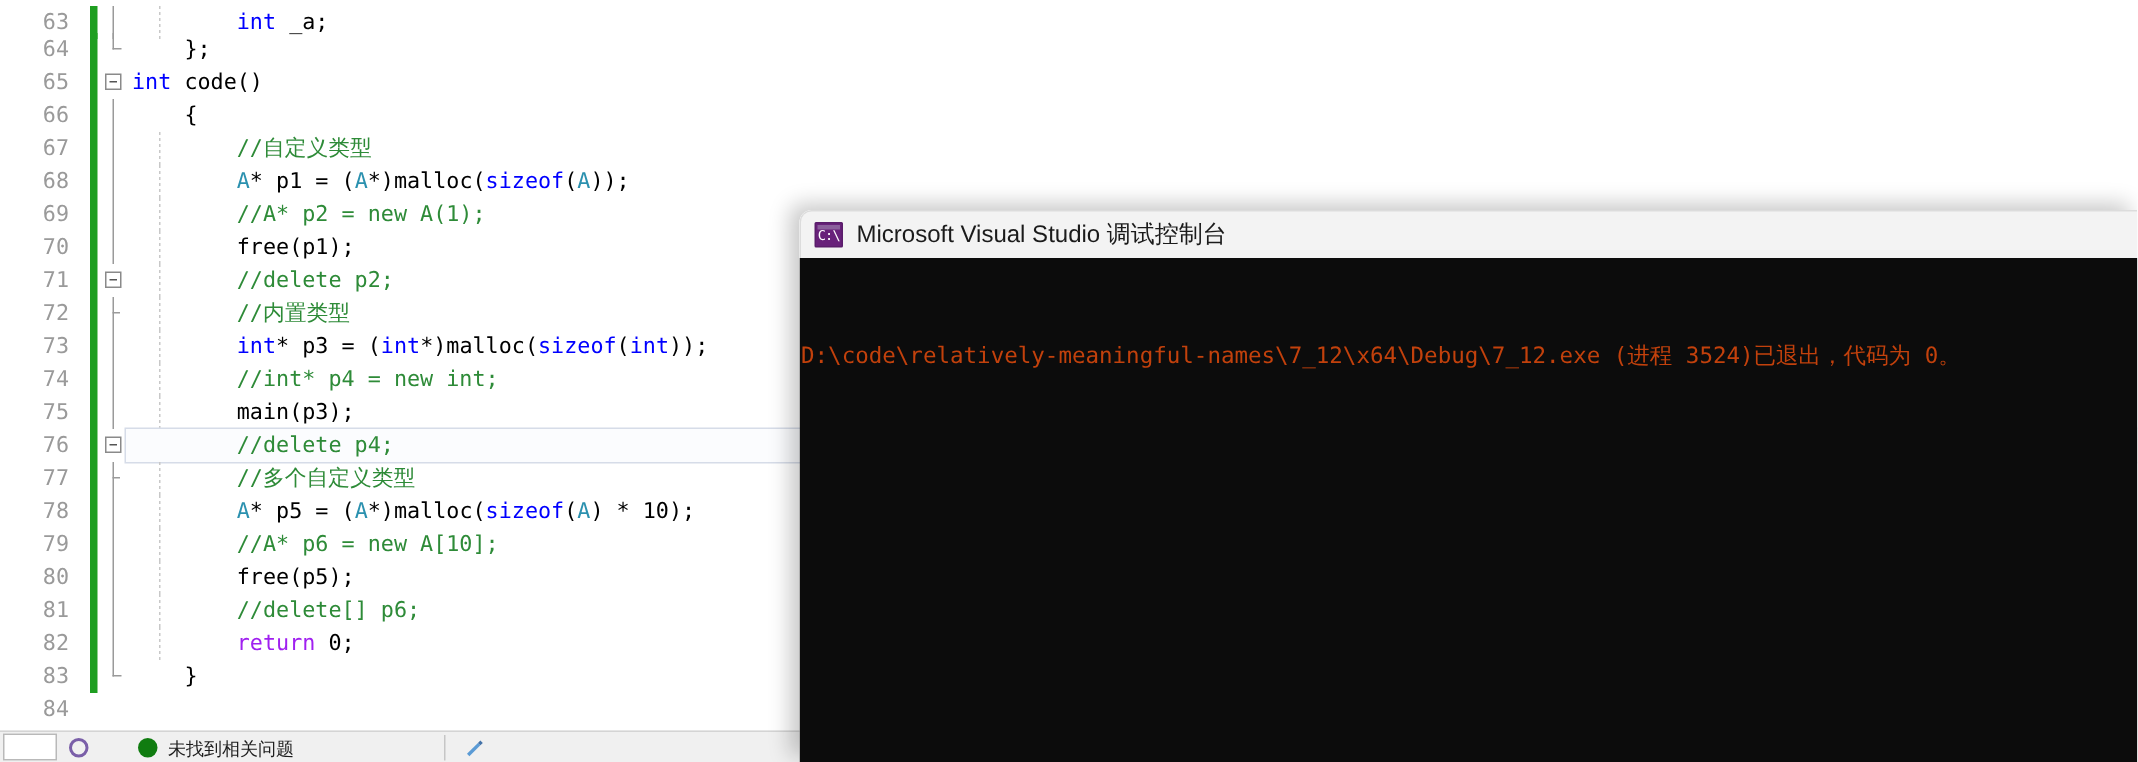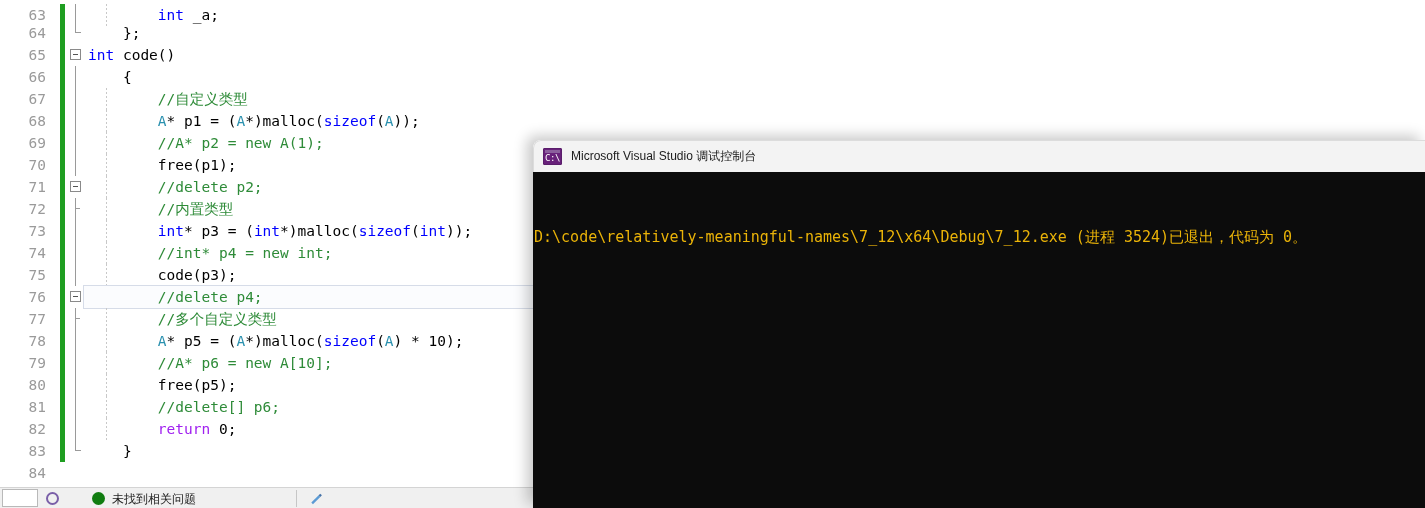--- a/index.html
+++ b/index.html
@@ -253,34 +253,34 @@
   #console-icon span {
     font-family: "DejaVu Sans Mono", "Liberation Mono", monospace;
     font-size: 9px;
     color: #ffffff;
     line-height: 1;
     margin-top: 3px;
     letter-spacing: -0.5px;
   }
   #console-title {
     font-family: "Liberation Sans", sans-serif;
-    font-size: 12px;
+    font-size: 16px;
     color: #1b1b1b;
   }
   #console-body {
     position: relative;
     height: 336px;
     background: #0c0c0c;
     overflow: hidden;
   }
   .con-line {
     font-family: "DejaVu Sans Mono", "Liberation Mono", monospace;
     font-size: 15px;
     line-height: 19px;
-    color: #eab308;
+    color: #c2410c;
     white-space: pre;
     padding-left: 1px;
   }
   #con-text {
     position: absolute;
     left: 0;
     top: 56px;
     width: 100%;
   }
   .caret {
@@ -311,21 +311,21 @@
       <div class="row" style="top: 44px; position: absolute; left: 0px; right: 0px;"><div class="lineno">65</div><div class="changebar"></div><div class="foldcol"><div class="foldbox"></div></div><div class="code-cell"><span class="kw">int</span><span class="plain"> code()</span></div></div>
       <div class="row" style="top: 66px; position: absolute; left: 0px; right: 0px; padding-left: 44px;"><div class="lineno">66</div><div class="changebar"></div><div class="foldcol"><div class="foldline"></div></div><div class="code-cell"><span class="plain">    {</span></div></div>
       <div class="row" style="top: 88px; position: absolute; left: 0px; right: 0px;"><div class="lineno">67</div><div class="changebar"></div><div class="foldcol"><div class="foldline"></div></div><div class="indentguide"></div><div class="code-cell"><span class="cmt">        //自定义类型</span></div></div>
       <div class="row" style="top: 110px; position: absolute; left: 0px; right: 0px;"><div class="lineno">68</div><div class="changebar"></div><div class="foldcol"><div class="foldline"></div></div><div class="indentguide"></div><div class="code-cell"><span class="plain">        </span><span class="type">A</span><span class="plain">* p1 = (</span><span class="type">A</span><span class="plain">*)malloc(</span><span class="kw">sizeof</span><span class="plain">(</span><span class="type">A</span><span class="plain">));</span></div></div>
       <div class="row" style="top: 132px; position: absolute; left: 0px; right: 0px; padding-left: 13px;"><div class="lineno">69</div><div class="changebar"></div><div class="foldcol"><div class="foldline"></div></div><div class="indentguide"></div><div class="code-cell"><span class="cmt">        //A* p2 = new A(1);</span></div></div>
       <div class="row" style="top: 154px; position: absolute; left: 0px; right: 0px;"><div class="lineno">70</div><div class="changebar"></div><div class="foldcol"><div class="foldline"></div></div><div class="indentguide"></div><div class="code-cell"><span class="plain">        free(p1);</span></div></div>
       <div class="row" style="top: 176px; position: absolute; left: 0px; right: 0px;"><div class="lineno">71</div><div class="changebar"></div><div class="foldcol"><div class="foldbox"></div></div><div class="indentguide"></div><div class="code-cell"><span class="cmt">        //delete p2;</span></div></div>
       <div class="row" style="top: 198px; position: absolute; left: 0px; right: 0px;"><div class="lineno">72</div><div class="changebar"></div><div class="foldcol"><div class="foldline tick"></div></div><div class="indentguide"></div><div class="code-cell"><span class="cmt">        //内置类型</span></div></div>
       <div class="row" style="top: 220px; position: absolute; left: 0px; right: 0px;"><div class="lineno">73</div><div class="changebar"></div><div class="foldcol"><div class="foldline"></div></div><div class="indentguide"></div><div class="code-cell"><span class="plain">        </span><span class="kw">int</span><span class="plain">* p3 = (</span><span class="kw">int</span><span class="plain">*)malloc(</span><span class="kw">sizeof</span><span class="plain">(</span><span class="kw">int</span><span class="plain">));</span></div></div>
       <div class="row" style="top: 242px; position: absolute; left: 0px; right: 0px;"><div class="lineno">74</div><div class="changebar"></div><div class="foldcol"><div class="foldline"></div></div><div class="indentguide"></div><div class="code-cell"><span class="cmt">        //int* p4 = new int;</span></div></div>
-      <div class="row" style="top: 264px; position: absolute; left: 0px; right: 0px;"><div class="lineno">75</div><div class="changebar"></div><div class="foldcol"><div class="foldline"></div></div><div class="indentguide"></div><div class="code-cell"><span class="plain">        code(p3);</span></div></div>
+      <div class="row" style="top: 264px; position: absolute; left: 0px; right: 0px;"><div class="lineno">75</div><div class="changebar"></div><div class="foldcol"><div class="foldline"></div></div><div class="indentguide"></div><div class="code-cell"><span class="plain">        main(p3);</span></div></div>
       <div class="row current" style="top: 286px; position: absolute; left: 0px; right: 0px;"><div class="lineno">76</div><div class="changebar"></div><div class="foldcol"><div class="foldbox"></div></div><div class="indentguide"></div><div class="code-cell"><span class="cmt">        //delete p4;</span></div></div>
       <div class="row" style="top: 308px; position: absolute; left: 0px; right: 0px;"><div class="lineno">77</div><div class="changebar"></div><div class="foldcol"><div class="foldline tick"></div></div><div class="indentguide"></div><div class="code-cell"><span class="cmt">        //多个自定义类型</span></div></div>
       <div class="row" style="top: 330px; position: absolute; left: 0px; right: 0px;"><div class="lineno">78</div><div class="changebar"></div><div class="foldcol"><div class="foldline"></div></div><div class="indentguide"></div><div class="code-cell"><span class="plain">        </span><span class="type">A</span><span class="plain">* p5 = (</span><span class="type">A</span><span class="plain">*)malloc(</span><span class="kw">sizeof</span><span class="plain">(</span><span class="type">A</span><span class="plain">) * 10);</span></div></div>
       <div class="row" style="top: 352px; position: absolute; left: 0px; right: 0px;"><div class="lineno">79</div><div class="changebar"></div><div class="foldcol"><div class="foldline"></div></div><div class="indentguide"></div><div class="code-cell"><span class="cmt">        //A* p6 = new A[10];</span></div></div>
       <div class="row" style="top: 374px; position: absolute; left: 0px; right: 0px;"><div class="lineno">80</div><div class="changebar"></div><div class="foldcol"><div class="foldline"></div></div><div class="indentguide"></div><div class="code-cell"><span class="plain">        free(p5);</span></div></div>
       <div class="row" style="top: 396px; position: absolute; left: 0px; right: 0px;"><div class="lineno">81</div><div class="changebar"></div><div class="foldcol"><div class="foldline"></div></div><div class="indentguide"></div><div class="code-cell"><span class="cmt">        //delete[] p6;</span></div></div>
       <div class="row" style="top: 418px; position: absolute; left: 0px; right: 0px;"><div class="lineno">82</div><div class="changebar"></div><div class="foldcol"><div class="foldline"></div></div><div class="indentguide"></div><div class="code-cell"><span class="plain">        </span><span class="ctrl">return</span><span class="plain"> </span><span class="num">0</span><span class="plain">;</span></div></div>
       <div class="row" style="top: 440px; position: absolute; left: 0px; right: 0px;"><div class="lineno">83</div><div class="changebar"></div><div class="foldcol"><div class="foldline half-top endcap"></div></div><div class="code-cell"><span class="plain">    }</span></div></div>
       <div class="row" style="top: 462px; position: absolute; left: 0px; right: 0px;"><div class="lineno">84</div><div class="changebar" style="background: transparent;"></div><div class="foldcol"></div><div class="code-cell"><span class="plain"></span></div></div>
     </div>

